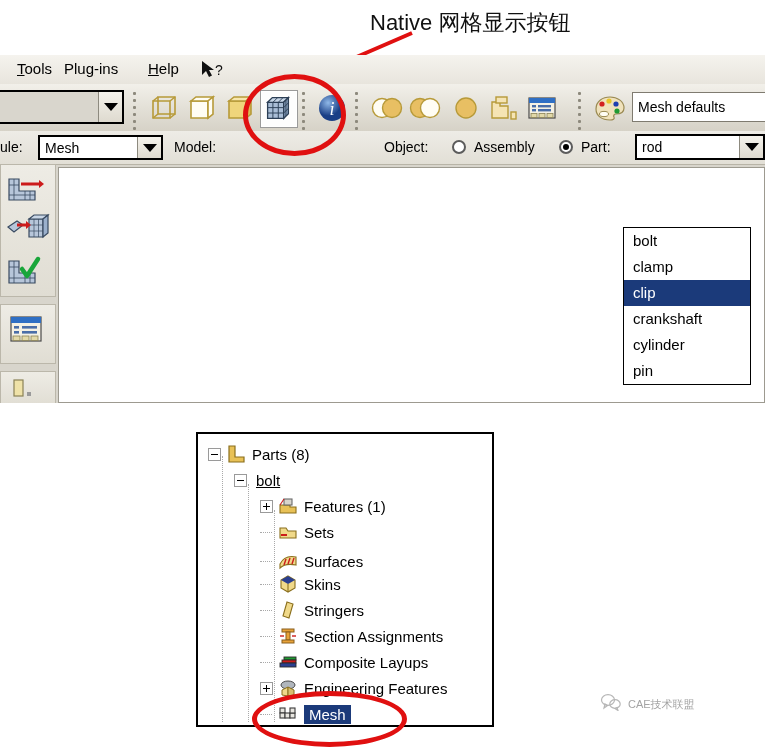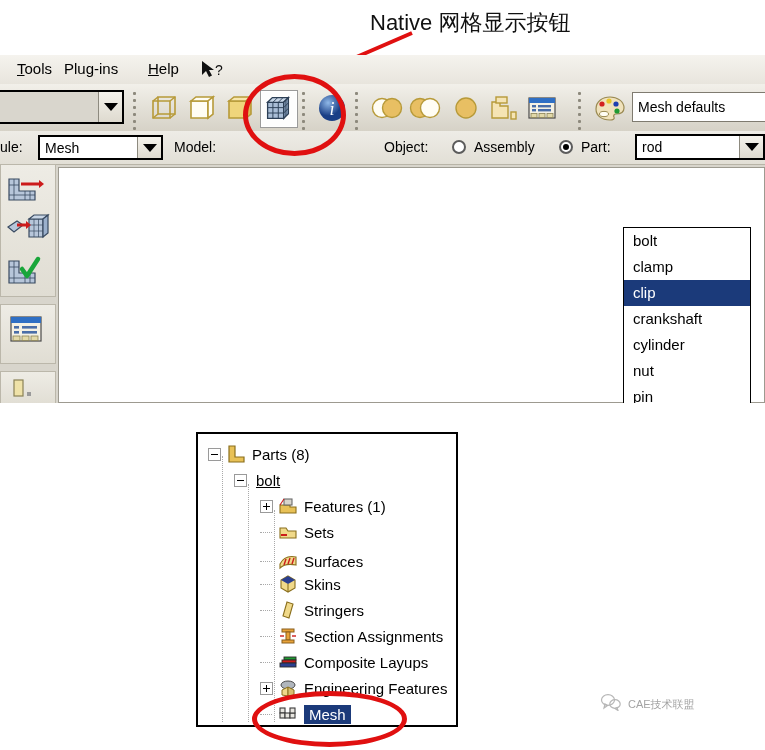--- a/index.html
+++ b/index.html
@@ -65,21 +65,21 @@
   #canvas{position:absolute;left:58px;top:112px;width:707px;height:236px;background:#fff;border:1px solid #9d9a90;box-sizing:border-box;}
   
   #part-dropdown{
     position:absolute;left:623px;top:172px;width:128px;
     background:#fff;border:1px solid #000;box-sizing:border-box;z-index:40;
   }
   .dd-item{height:26px;line-height:26px;padding-left:9px;font-size:15px;color:#000;white-space:nowrap;}
   .dd-item.sel{background:#1b3a7a;color:#fff;}
   
   #tree-panel{
-    position:absolute;left:196px;top:432px;width:262px;height:295px;
+    position:absolute;left:196px;top:432px;width:298px;height:295px;
     background:#fff;border:2px solid #000;box-sizing:border-box;overflow:hidden;
   }
   .tnode{position:absolute;height:22px;display:flex;align-items:center;white-space:nowrap;}
   .tlabel{font-size:15px;color:#000;margin-left:6px;}
   .tlabel.ul{text-decoration:underline;}
   .tlabel.sel{background:#1b3a7a;color:#fff;padding:1px 5px;}
   .expander{
     width:13px;height:13px;border:1px solid #9a9a9a;background:#fff;box-sizing:border-box;
     position:relative;flex:0 0 13px;
   }
@@ -377,21 +377,20 @@
   </div>
 
   <div id="canvas"></div>
 
   <div id="part-dropdown">
     <div class="dd-item">bolt</div>
     <div class="dd-item">clamp</div>
     <div class="dd-item sel">clip</div>
     <div class="dd-item">crankshaft</div>
     <div class="dd-item">cylinder</div>
-    <div class="dd-item">nut</div>
     <div class="dd-item">pin</div>
 
   </div>
 
 </div>
 
 <div id="tree-panel">
 
   <div class="vline" style="left:24px;top:22px;height:266px;"></div>
   <div class="vline" style="left:50px;top:50px;height:238px;"></div>

